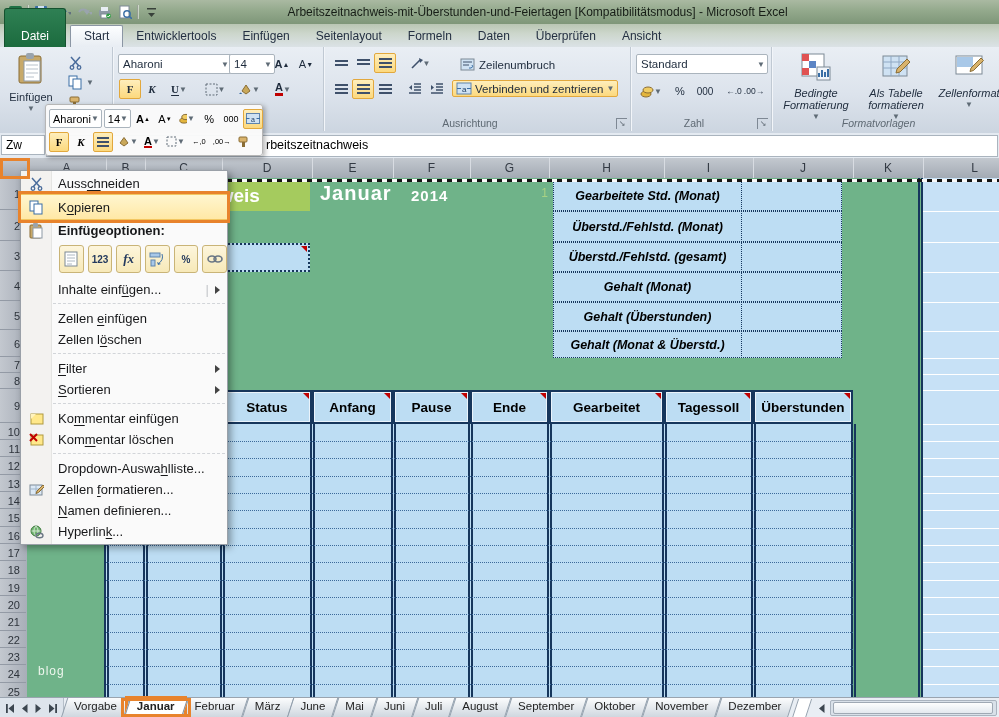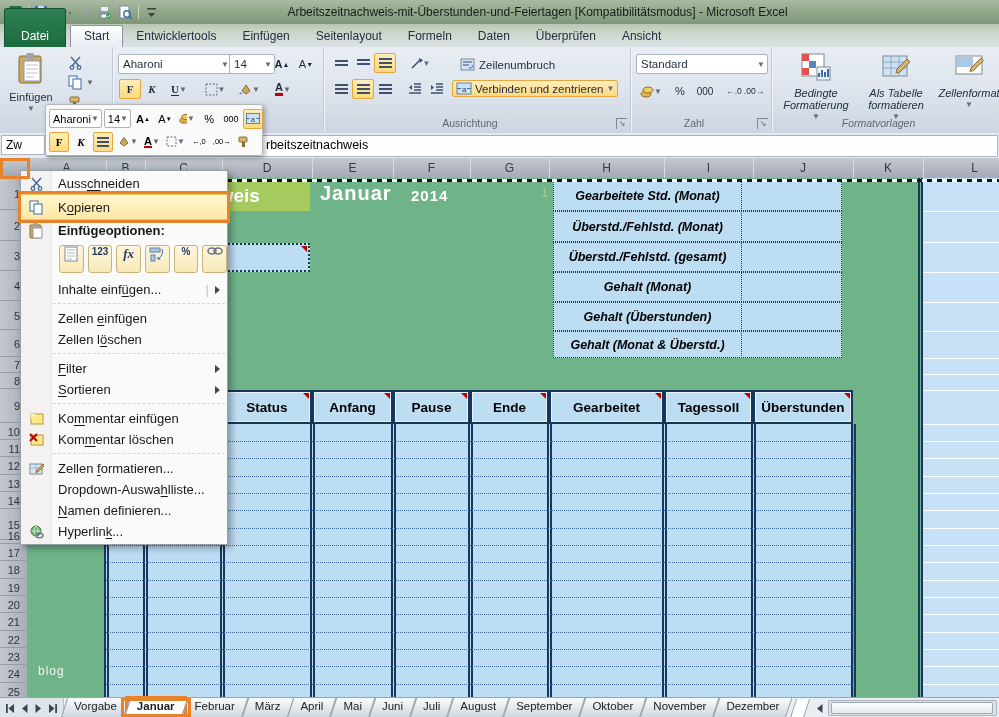--- a/index.html
+++ b/index.html
@@ -107,21 +107,21 @@
   .mi .lab{padding-left:7px;white-space:nowrap;}
   .mi u{text-underline-offset:2px;}
   .mi .subarr{margin-left:auto;margin-right:7px;width:0;height:0;border-left:5px solid #444;
     border-top:4px solid transparent;border-bottom:4px solid transparent;}
   .mi .pipe{margin-left:auto;color:#c3c6ca;padding-right:6px;}
   .mi.hl{background:linear-gradient(180deg,#fff6cf,#ffe8a6);border-top:1px solid #f2c661;border-bottom:1px solid #f2c661;
     outline:3px solid #e8832c;height:24px;z-index:2;}
   .msep{height:1px;border-top:1px dashed #d2d5d9;margin:3px 2px 3px 32px;}
   .paste-row{display:flex;gap:4px;padding:4px 0 6px 38px;}
   .pbtn{width:26px;height:26px;background:linear-gradient(180deg,#fdf6dd,#f7e9b8);border:1px solid #c9b477;
-    border-radius:3px;display:flex;justify-content:center;font-size:10px;font-weight:bold;
+    border-radius:3px;display:flex;align-items:center;justify-content:center;font-size:10px;font-weight:bold;
     color:#243a5e;cursor:pointer;}
   .pbtn .fx{font-style:italic;font-family:"Liberation Serif",serif;font-size:13px;}
   
   .anno{position:absolute;border:3px solid #e8832c;z-index:60;pointer-events:none;}
   
   #tabbar{left:0;top:697px;width:999px;height:20px;background:#e9eef4;border-top:1px solid #9aa4af;
     display:flex;align-items:stretch;font-size:11.5px;z-index:30;}
   .navbtns{display:flex;align-items:center;gap:1px;padding:0 4px;background:#dde4ec;border-right:1px solid #b6bfc9;}
   .nbtn{width:13px;height:14px;display:flex;align-items:center;justify-content:center;cursor:pointer;}
   #sheettabs{display:flex;align-items:stretch;}
@@ -443,21 +443,21 @@
       <div class="rhcell" style="top: 124px; height: 28px;">5</div>
       <div class="rhcell" style="top: 153px; height: 26px;">6</div>
       <div class="rhcell" style="top: 180px; height: 15px;">7</div>
       <div class="rhcell" style="top: 196px; height: 15px;">8</div>
       <div class="rhcell" style="top: 212px; height: 33px;">9</div>
       <div class="rhcell" style="top: 246px; height: 16px;">10</div>
       <div class="rhcell" style="top: 263px; height: 16px;">11</div>
       <div class="rhcell" style="top: 280px; height: 17px;">12</div>
       <div class="rhcell" style="top: 298px; height: 16px;">13</div>
       <div class="rhcell" style="top: 315px; height: 16px;">14</div>
-      <div class="rhcell" style="top: 332px; height: 30px; text-align: right;">15</div>
+      <div class="rhcell" style="top: 332px; height: 17px; text-align: right;">15</div>
       <div class="rhcell" style="top: 350px; height: 16px;">16</div>
       <div class="rhcell" style="top: 367px; height: 16px;">17</div>
       <div class="rhcell" style="top: 384px; height: 17px;">18</div>
       <div class="rhcell" style="top: 402px; height: 16px;">19</div>
       <div class="rhcell" style="top: 419px; height: 16px;">20</div>
       <div class="rhcell" style="top: 436px; height: 17px;">21</div>
       <div class="rhcell" style="top: 454px; height: 16px;">22</div>
       <div class="rhcell" style="top: 471px; height: 16px;">23</div>
       <div class="rhcell" style="top: 488px; height: 17px;">24</div>
       <div class="rhcell" style="top: 506px; height: 16px;">25</div>
@@ -745,32 +745,32 @@
       <span class="gut">
           <svg width="15" height="13">
             <rect x="2" y="2" width="12" height="10" fill="#ffe88a" stroke="#b09a3e"></rect>
             <path d="M1 1 L8 8 M8 1 L1 8" stroke="#c00000" stroke-width="2"></path>
           </svg>
         </span>
       <span class="lab"><span>Kom</span><u>m</u><span>entar löschen</span></span>
     </div>
     <div class="msep"></div>
     <div class="mi">
+      <span class="gut"></span>
+      <span class="lab"><span>Dropdown-Auswa</span><u>h</u><span>lliste...</span></span>
+    </div>
+    <div class="mi">
       <span class="gut">
           <svg width="15" height="14">
             <rect x="1" y="2" width="12" height="10" fill="#dce9f5" stroke="#7d8995"></rect>
             <path d="M1 6h12M7 2v10" stroke="#9fb4c9"></path>
             <path d="M8 8 L14 2 l1.5 1.5 -6 6 -2.5 1 z" fill="#d9b36c" stroke="#8a6d35"></path>
           </svg>
         </span>
       <span class="lab"><span>Zellen </span><u>f</u><span>ormatieren...</span></span>
-    </div>
-    <div class="mi">
-      <span class="gut"></span>
-      <span class="lab"><span>Dropdown-Auswa</span><u>h</u><span>lliste...</span></span>
     </div>
     <div class="mi">
       <span class="gut"></span>
       <span class="lab"><u>N</u><span>amen definieren...</span></span>
     </div>
     <div class="mi">
       <span class="gut">
           <svg width="15" height="14">
             <circle cx="7" cy="6" r="5" fill="#6fb36f" stroke="#3c7a3c"></circle>
             <path d="M2.5 6h9M7 1 a7 7 0 0 1 0 10M7 1 a7 7 0 0 0 0 10" stroke="#e7f2e7" fill="none" stroke-width=".8"></path>
@@ -808,21 +808,21 @@
             <rect x="7.2" y="0" width="1.8" height="9" fill="#3c4650"></rect>
           </svg>
         </span>
     </div>
     <div id="sheettabs">
 
     <div class="sheet-tab"><span class="tlbl">Vorgabe</span></div>
         <div class="sheet-tab active annotated"><span class="tlbl">Januar</span></div>
         <div class="sheet-tab"><span class="tlbl">Februar</span></div>
         <div class="sheet-tab"><span class="tlbl">März</span></div>
-        <div class="sheet-tab"><span class="tlbl">April</span></div>
+        <div class="sheet-tab"><span class="tlbl">June</span></div>
         <div class="sheet-tab"><span class="tlbl">Mai</span></div>
         <div class="sheet-tab"><span class="tlbl">Juni</span></div>
         <div class="sheet-tab"><span class="tlbl">Juli</span></div>
         <div class="sheet-tab"><span class="tlbl">August</span></div>
         <div class="sheet-tab"><span class="tlbl">September</span></div>
         <div class="sheet-tab"><span class="tlbl">Oktober</span></div>
         <div class="sheet-tab"><span class="tlbl">November</span></div>
         <div class="sheet-tab"><span class="tlbl">Dezember</span></div>
       </div>
     <div id="inserttab"></div>

